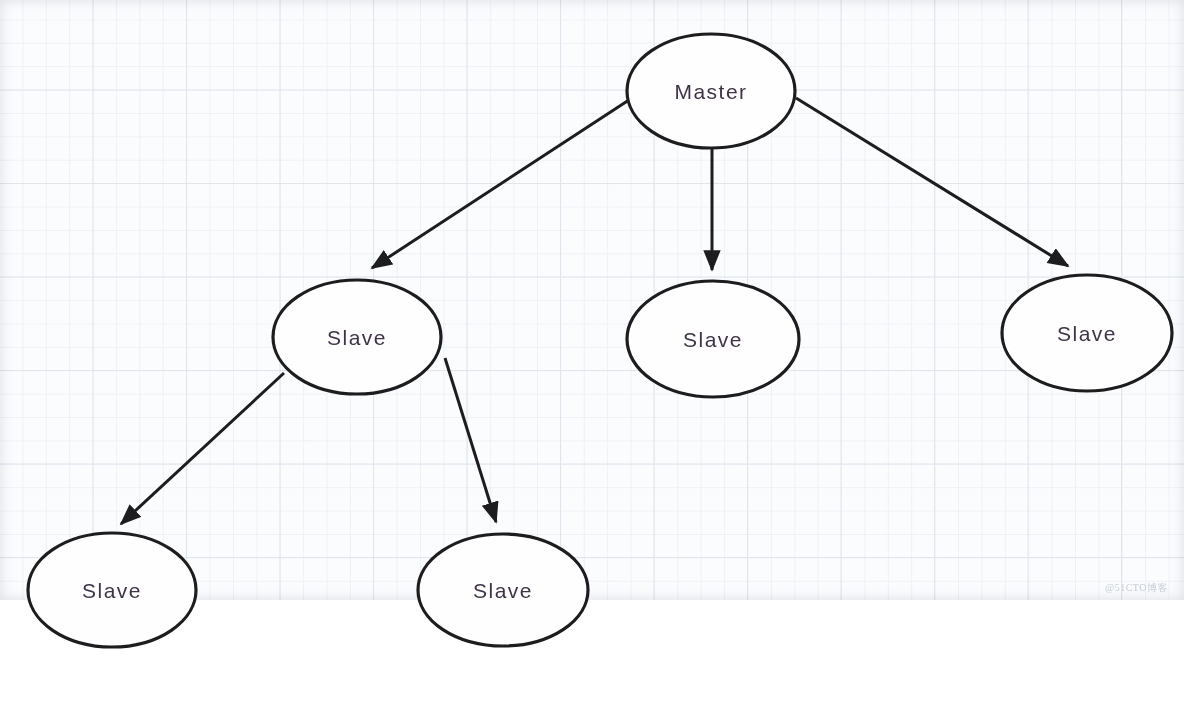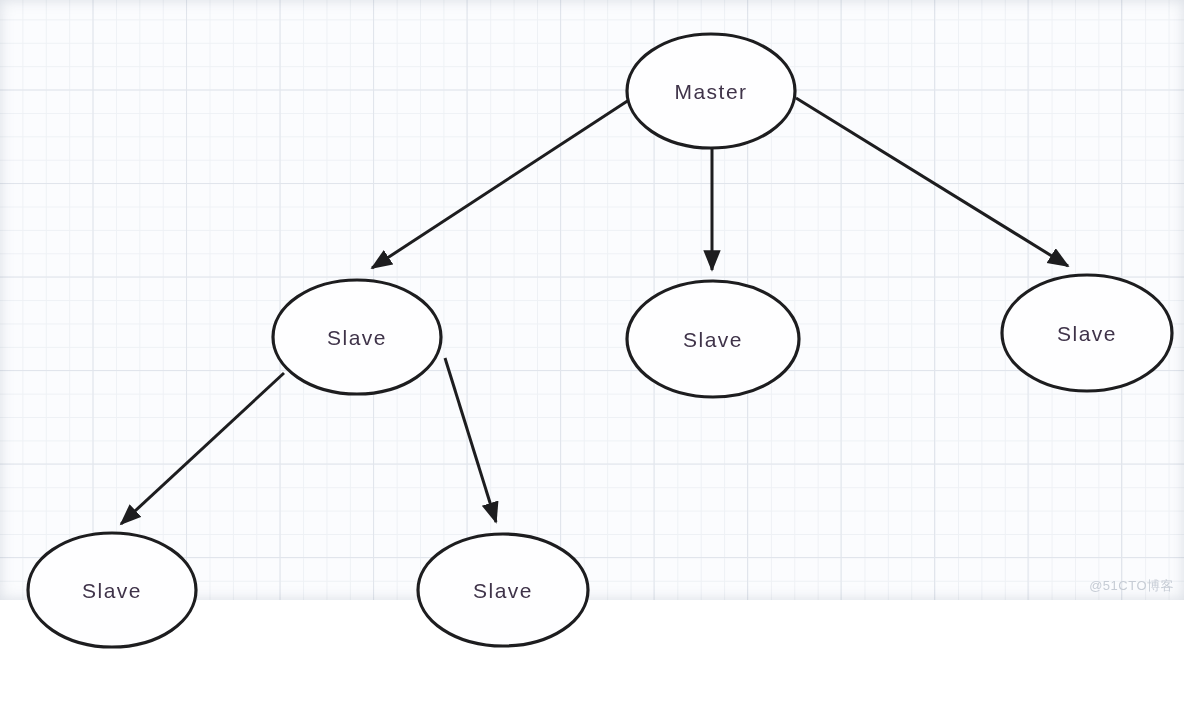--- a/index.html
+++ b/index.html
@@ -45,26 +45,27 @@
   .node-label {
     fill: #3f3349;
     font-family: "Liberation Sans", sans-serif;
     font-size: 21px;
     letter-spacing: 1.5px;
     text-anchor: middle;
     dominant-baseline: central;
   }
   .watermark {
     position: absolute;
-    right: 10px;
+    right: 16px;
     bottom: 5px;
-    font-size: 13px;
+    font-size: 10px;
     color: #c6ccd5;
     letter-spacing: 0.5px;
     user-select: none;
+    font-family: Liberation Serif, serif;
   }
 </style>
 </head>
 <body>
 
 <div class="canvas">
   <svg class="diagram" width="1184" height="703" viewBox="0 0 1184 703">
     <defs>
       <marker id="arrow" markerWidth="9" markerHeight="7" refX="6.6" refY="2.9" orient="auto" markerUnits="strokeWidth">
         <path d="M0,0 L7.2,2.9 L0,5.8 Z" fill="#1d1d1f"></path>

